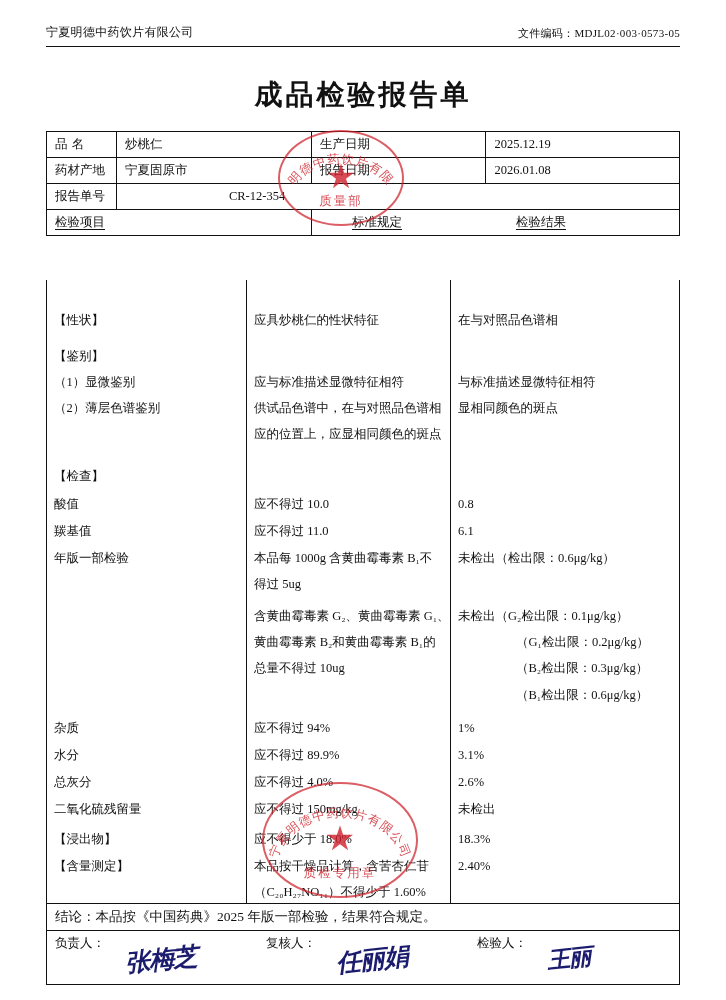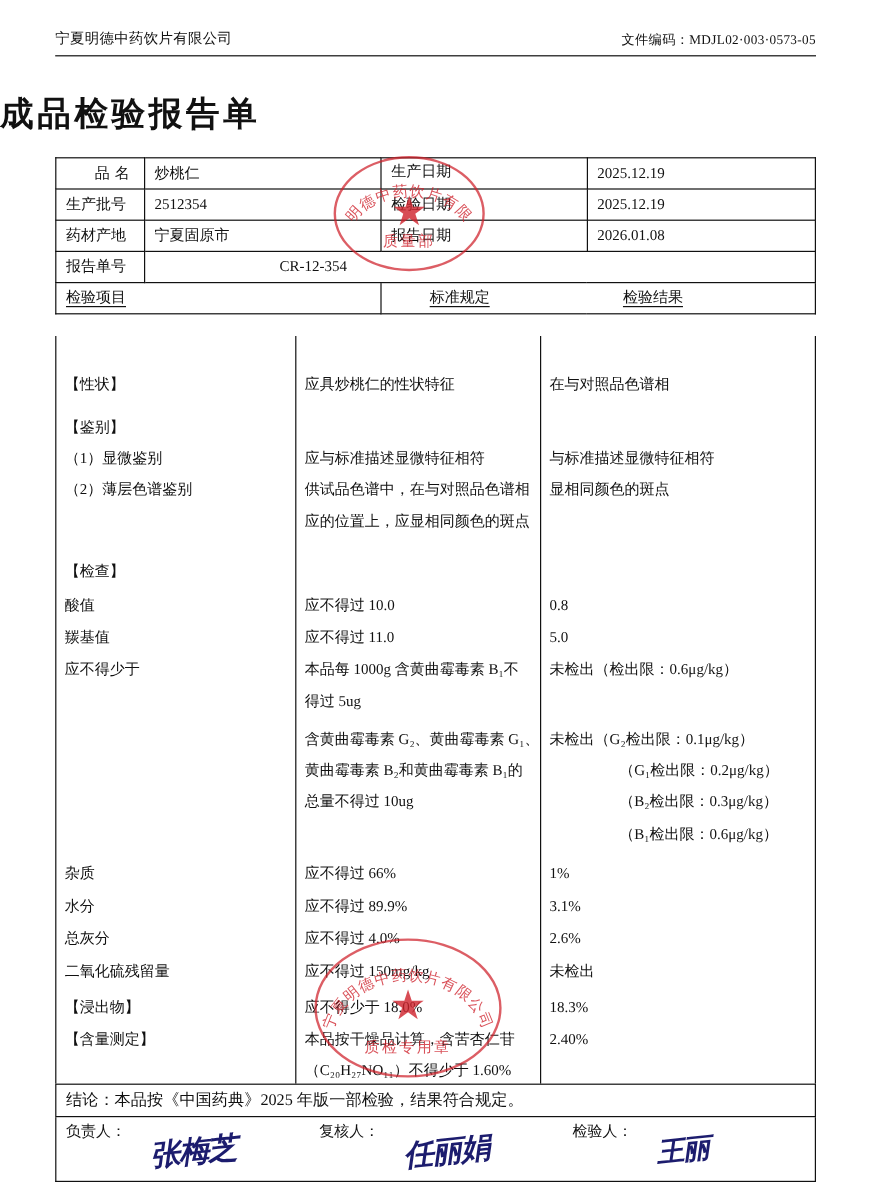--- a/index.html
+++ b/index.html
@@ -42,21 +42,21 @@
     width: 634px;
     height: 1px;
     background: #111;
   }
   
   .title {
     position: absolute;
     left: 0;
     top: 76px;
     width: 726px;
-    text-align: left;
+    text-align: center;
     font-size: 28px;
     font-weight: bold;
     letter-spacing: 3px;
   }
   
   table.main {
     position: absolute;
     left: 46px;
     top: 131px;
     width: 634px;
@@ -68,25 +68,24 @@
     padding: 0;
     vertical-align: middle;
     height: 25px;
   }
   .cell {
     padding: 2px 8px;
     line-height: 1.25;
   }
   .lbl-sp {
     letter-spacing: 0.5px;
-    margin-left: 24px;
   }
   .c-label { width: 78px; }
   .c-val   { width: 232px; }
-  .c-label2 { width: 96px; font-family: Liberation Mono, monospace; }
+  .c-label2 { width: 96px; }
   .c-val2  { width: 220px; }
   
   .colhdr td {
     height: 34px;
   }
   .colhdr .u {
     text-decoration: underline;
     text-underline-offset: 3px;
   }
   .colhdr .ch {
@@ -271,34 +270,20 @@
       </td>
       <td class="c-label2">
         <div class="cell">生产日期</div>
       </td>
       <td class="c-val2">
         <div class="cell">2025.12.19</div>
       </td>
     </tr>
     <tr>
       <td>
-        <div class="cell">生产批号</div>
-      </td>
-      <td>
-        <div class="cell">2512354</div>
-      </td>
-      <td>
-        <div class="cell">检验日期</div>
-      </td>
-      <td>
-        <div class="cell">2025.12.19</div>
-      </td>
-    </tr>
-    <tr>
-      <td>
         <div class="cell">药材产地</div>
       </td>
       <td>
         <div class="cell">宁夏固原市</div>
       </td>
       <td>
         <div class="cell">报告日期</div>
       </td>
       <td>
         <div class="cell">2026.01.08</div>
@@ -359,24 +344,24 @@
       <div class="col-item">【检查】</div>
     </div>
     <div class="rb-row" style="top:216px;">
       <div class="col-item">酸值</div>
       <div class="col-std">应不得过 10.0</div>
       <div class="col-res">0.8</div>
     </div>
     <div class="rb-row" style="top:243px;">
       <div class="col-item">羰基值</div>
       <div class="col-std">应不得过 11.0</div>
-      <div class="col-res">5.0</div>
+      <div class="col-res">6.1</div>
     </div>
     <div class="rb-row" style="top:270px;">
-      <div class="col-item">应不得少于</div>
+      <div class="col-item">年版一部检验</div>
       <div class="col-std">本品每 1000g 含黄曲霉毒素 B₁不</div>
       <div class="col-res">未检出（检出限：0.6μg/kg）</div>
     </div>
     <div class="rb-row" style="top:296px;">
       <div class="col-std">得过 5ug</div>
     </div>
     <div class="rb-row" style="top:328px;">
       <div class="col-std">含黄曲霉毒素 G₂、黄曲霉毒素 G₁、</div>
       <div class="col-res">未检出（G₂检出限：0.1μg/kg）</div>
     </div>
@@ -387,21 +372,21 @@
     <div class="rb-row" style="top:380px;">
       <div class="col-std">总量不得过 10ug</div>
       <div class="col-res-ind">（B₂检出限：0.3μg/kg）</div>
     </div>
     <div class="rb-row" style="top:407px;">
       <div class="col-res-ind">（B₁检出限：0.6μg/kg）</div>
     </div>
 
     <div class="rb-row" style="top:440px;">
       <div class="col-item">杂质</div>
-      <div class="col-std">应不得过 66%</div>
+      <div class="col-std">应不得过 94%</div>
       <div class="col-res">1%</div>
     </div>
     <div class="rb-row" style="top:467px;">
       <div class="col-item">水分</div>
       <div class="col-std">应不得过 89.9%</div>
       <div class="col-res">3.1%</div>
     </div>
     <div class="rb-row" style="top:494px;">
       <div class="col-item">总灰分</div>
       <div class="col-std">应不得过 4.0%</div>

